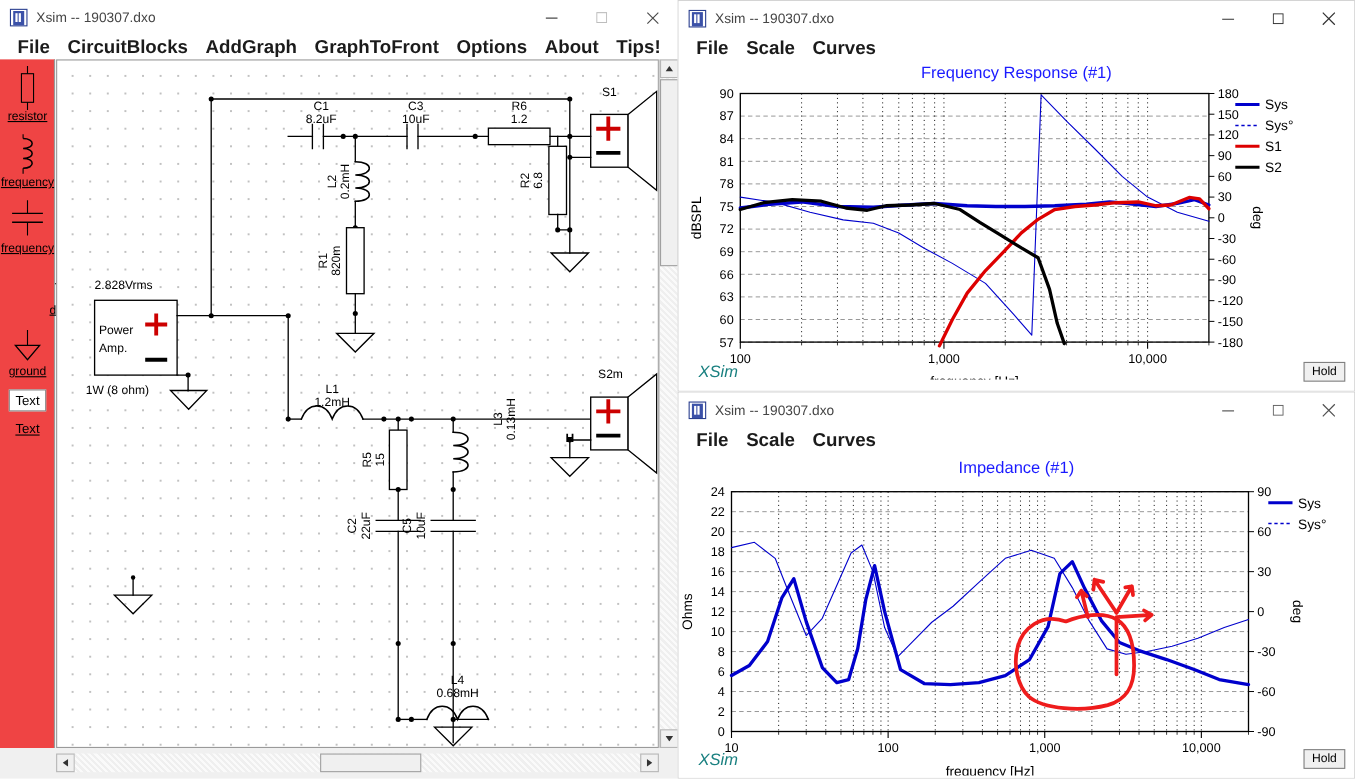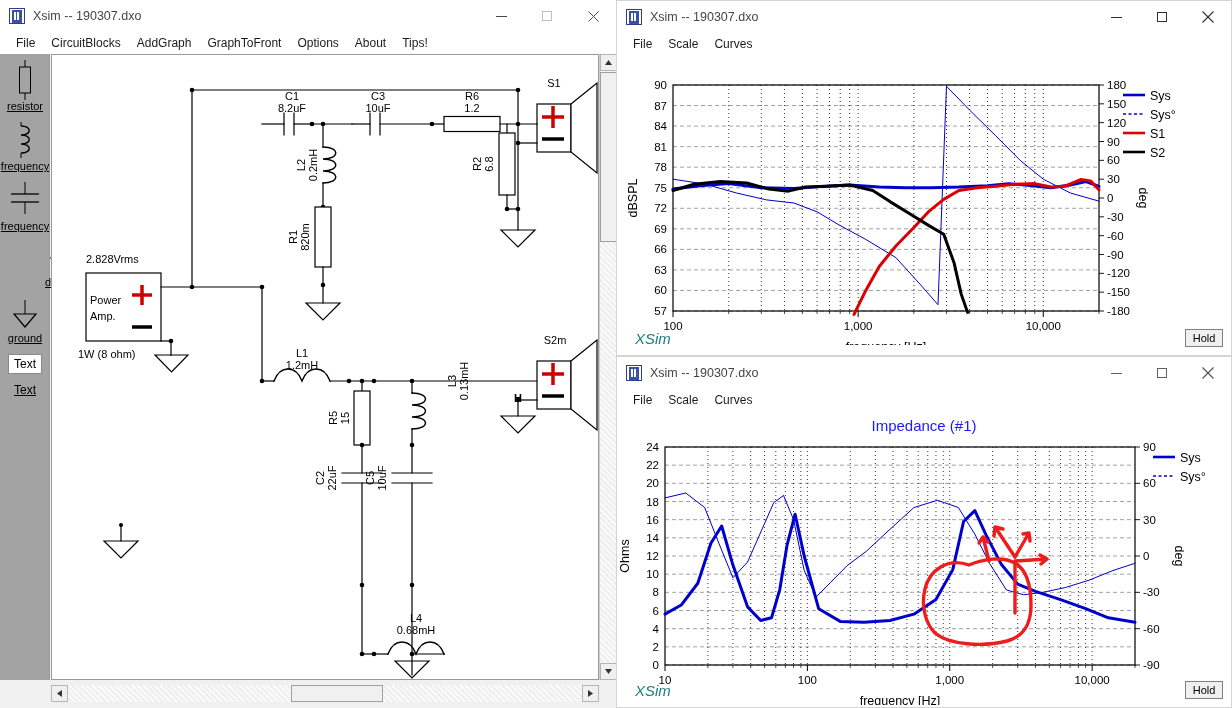--- a/index.html
+++ b/index.html
@@ -32,30 +32,30 @@
   }
   .win-title { font-size: 12.5px; color: #454545; white-space: nowrap; }
   .win-btns { position: absolute; right: 0; top: 0; height: 32px; display: flex; }
   .win-btn {
     width: 46px; height: 32px; display: flex; align-items: center; justify-content: center;
     font-size: 13px; color: #4a4a4a; line-height: 1;
   }
   .win-btn svg { display: block; }
 
   .menubar { display: flex; align-items: center; height: 22px; padding-left: 8px; background: #ffffff; }
-  .menu-item { font-size: 12px; color: #1b1b1b; padding: 0 8px; white-space: nowrap; cursor: default; }
+  .menu-item { font-size: 17px; color: #1b1b1b; padding: 0 8px; white-space: nowrap; cursor: default; font-weight: bold; }
 
   
   #schematic-window { left: 0; top: 0; width: 616px; height: 708px; border: none; }
   #sch-body { position: absolute; left: 0; top: 54px; width: 616px; height: 654px; background: #f0f0f0; }
 
   
   #palette {
     position: absolute; left: 0; top: 0; width: 50px; height: 626px;
-    background: #a3a3a3; border-right: 1px solid #9a9a9a; text-decoration: underline;
+    background: #ef4444; border-right: 1px solid #9a9a9a; text-decoration: underline;
   }
   .pal-entry { width: 50px; text-align: center; color: #000; }
   .pal-label { font-size: 11px; text-decoration: underline; display: block; line-height: 13px; }
   .pal-glyph { display: block; margin: 0 auto; }
 
   
   #canvas-wrap {
     position: absolute; left: 51px; top: 0; width: 548px; height: 626px;
     background: #ffffff; border: 1px solid #9a9a9a; overflow: hidden;
   }
@@ -436,20 +436,21 @@
         </div>
       </div>
     </div>
     <div class="menubar">
       <div class="menu-item">File</div>
       <div class="menu-item">Scale</div>
       <div class="menu-item">Curves</div>
     </div>
 
     <div class="graph-area">
+      <div class="graph-title" style="top:3px;">Frequency Response (#1)</div>
       <svg id="fr-svg" width="616" height="270" viewBox="0 0 616 270" style="position:absolute;left:0;top:20px;">
           <line x1="56" y1="236" x2="482" y2="236" stroke="#8a8a8a" stroke-width="0.8" stroke-dasharray="4,3"></line>
           <text x="50" y="240" text-anchor="end" class="axis-lab">57</text>
           <line x1="56" y1="215.45454545454544" x2="482" y2="215.45454545454544" stroke="#8a8a8a" stroke-width="0.8" stroke-dasharray="4,3"></line>
           <text x="50" y="219.45454545454544" text-anchor="end" class="axis-lab">60</text>
           <line x1="56" y1="194.9090909090909" x2="482" y2="194.9090909090909" stroke="#8a8a8a" stroke-width="0.8" stroke-dasharray="4,3"></line>
           <text x="50" y="198.9090909090909" text-anchor="end" class="axis-lab">63</text>
           <line x1="56" y1="174.36363636363637" x2="482" y2="174.36363636363637" stroke="#8a8a8a" stroke-width="0.8" stroke-dasharray="4,3"></line>
           <text x="50" y="178.36363636363637" text-anchor="end" class="axis-lab">66</text>
           <line x1="56" y1="153.8181818181818" x2="482" y2="153.8181818181818" stroke="#8a8a8a" stroke-width="0.8" stroke-dasharray="4,3"></line>

